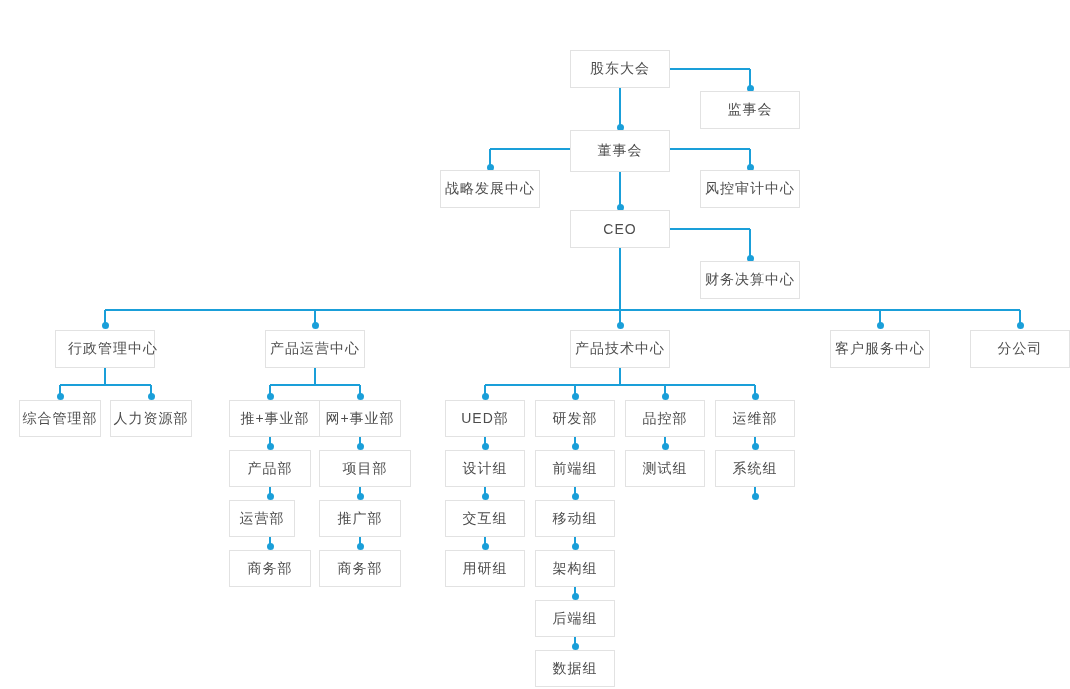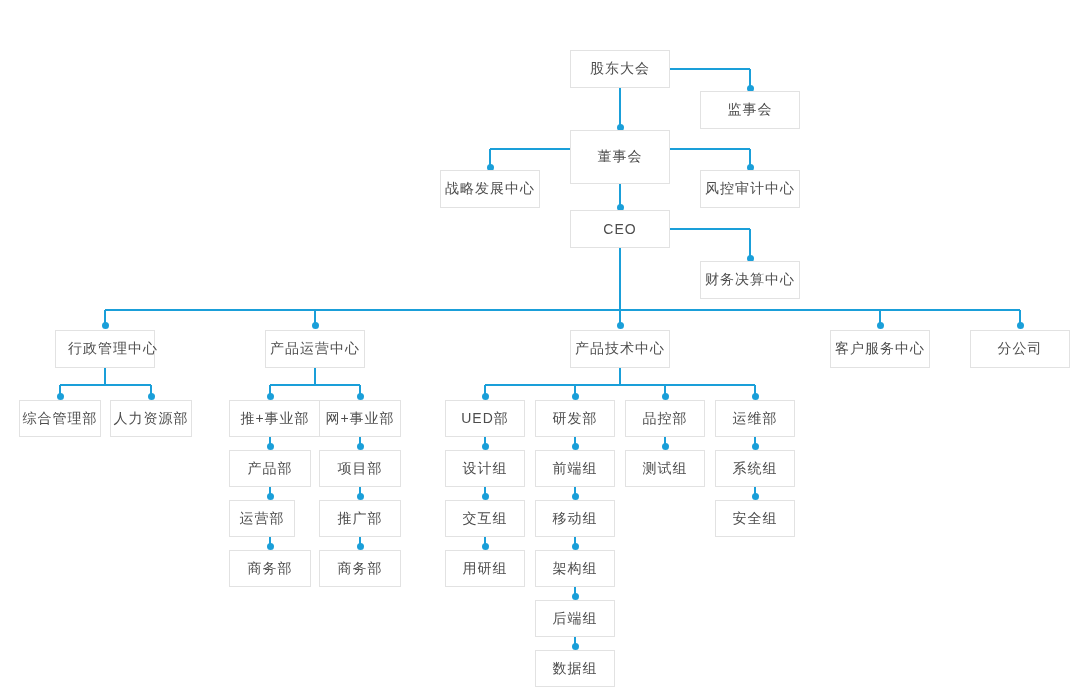--- a/index.html
+++ b/index.html
@@ -106,21 +106,21 @@
     <div class="dot" style="left: 481.5px; top: 542.5px;"></div>
     <div class="dot" style="left: 571.5px; top: 542.5px;"></div>
     <div class="dot" style="left: 571.5px; top: 592.5px;"></div>
     <div class="dot" style="left: 571.5px; top: 642.5px;"></div>
     <div class="node" style="left: 570px; top: 50px; width: 100px; height: 38px;">
       <span>股东大会</span>
     </div>
     <div class="node" style="left: 700px; top: 91px; width: 100px; height: 38px;">
       <span>监事会</span>
     </div>
-    <div class="node" style="left: 570px; top: 130px; width: 100px; height: 54px;">
+    <div class="node" style="left: 570px; top: 130px; width: 100px; height: 42px;">
       <span>董事会</span>
     </div>
     <div class="node" style="left: 440px; top: 170px; width: 100px; height: 38px;">
       <span>战略发展中心</span>
     </div>
     <div class="node" style="left: 700px; top: 170px; width: 100px; height: 38px;">
       <span>风控审计中心</span>
     </div>
     <div class="node" style="left: 570px; top: 210px; width: 100px; height: 38px;">
       <span>CEO</span>
@@ -163,21 +163,21 @@
     </div>
     <div class="node" style="left: 625px; top: 400px; width: 80px; height: 37px;">
       <span>品控部</span>
     </div>
     <div class="node" style="left: 715px; top: 400px; width: 80px; height: 37px;">
       <span>运维部</span>
     </div>
     <div class="node" style="left: 229px; top: 450px; width: 82px; height: 37px;">
       <span>产品部</span>
     </div>
-    <div class="node" style="left: 319px; top: 450px; width: 82px; height: 37px;">
+    <div class="node" style="left: 319px; top: 450px; width: 92px; height: 37px;">
       <span>项目部</span>
     </div>
     <div class="node" style="left: 445px; top: 450px; width: 80px; height: 37px;">
       <span>设计组</span>
     </div>
     <div class="node" style="left: 535px; top: 450px; width: 80px; height: 37px;">
       <span>前端组</span>
     </div>
     <div class="node" style="left: 625px; top: 450px; width: 80px; height: 37px;">
       <span>测试组</span>
@@ -189,23 +189,20 @@
       <span>运营部</span>
     </div>
     <div class="node" style="left: 319px; top: 500px; width: 82px; height: 37px;">
       <span>推广部</span>
     </div>
     <div class="node" style="left: 445px; top: 500px; width: 80px; height: 37px;">
       <span>交互组</span>
     </div>
     <div class="node" style="left: 535px; top: 500px; width: 80px; height: 37px;">
       <span>移动组</span>
-    </div>
-    <div class="node" style="left: 715px; top: 500px; width: 80px; height: 37px;">
-      <span>安全组</span>
     </div>
     <div class="node" style="left: 229px; top: 550px; width: 82px; height: 37px;">
       <span>商务部</span>
     </div>
     <div class="node" style="left: 319px; top: 550px; width: 82px; height: 37px;">
       <span>商务部</span>
     </div>
     <div class="node" style="left: 445px; top: 550px; width: 80px; height: 37px;">
       <span>用研组</span>
     </div>

